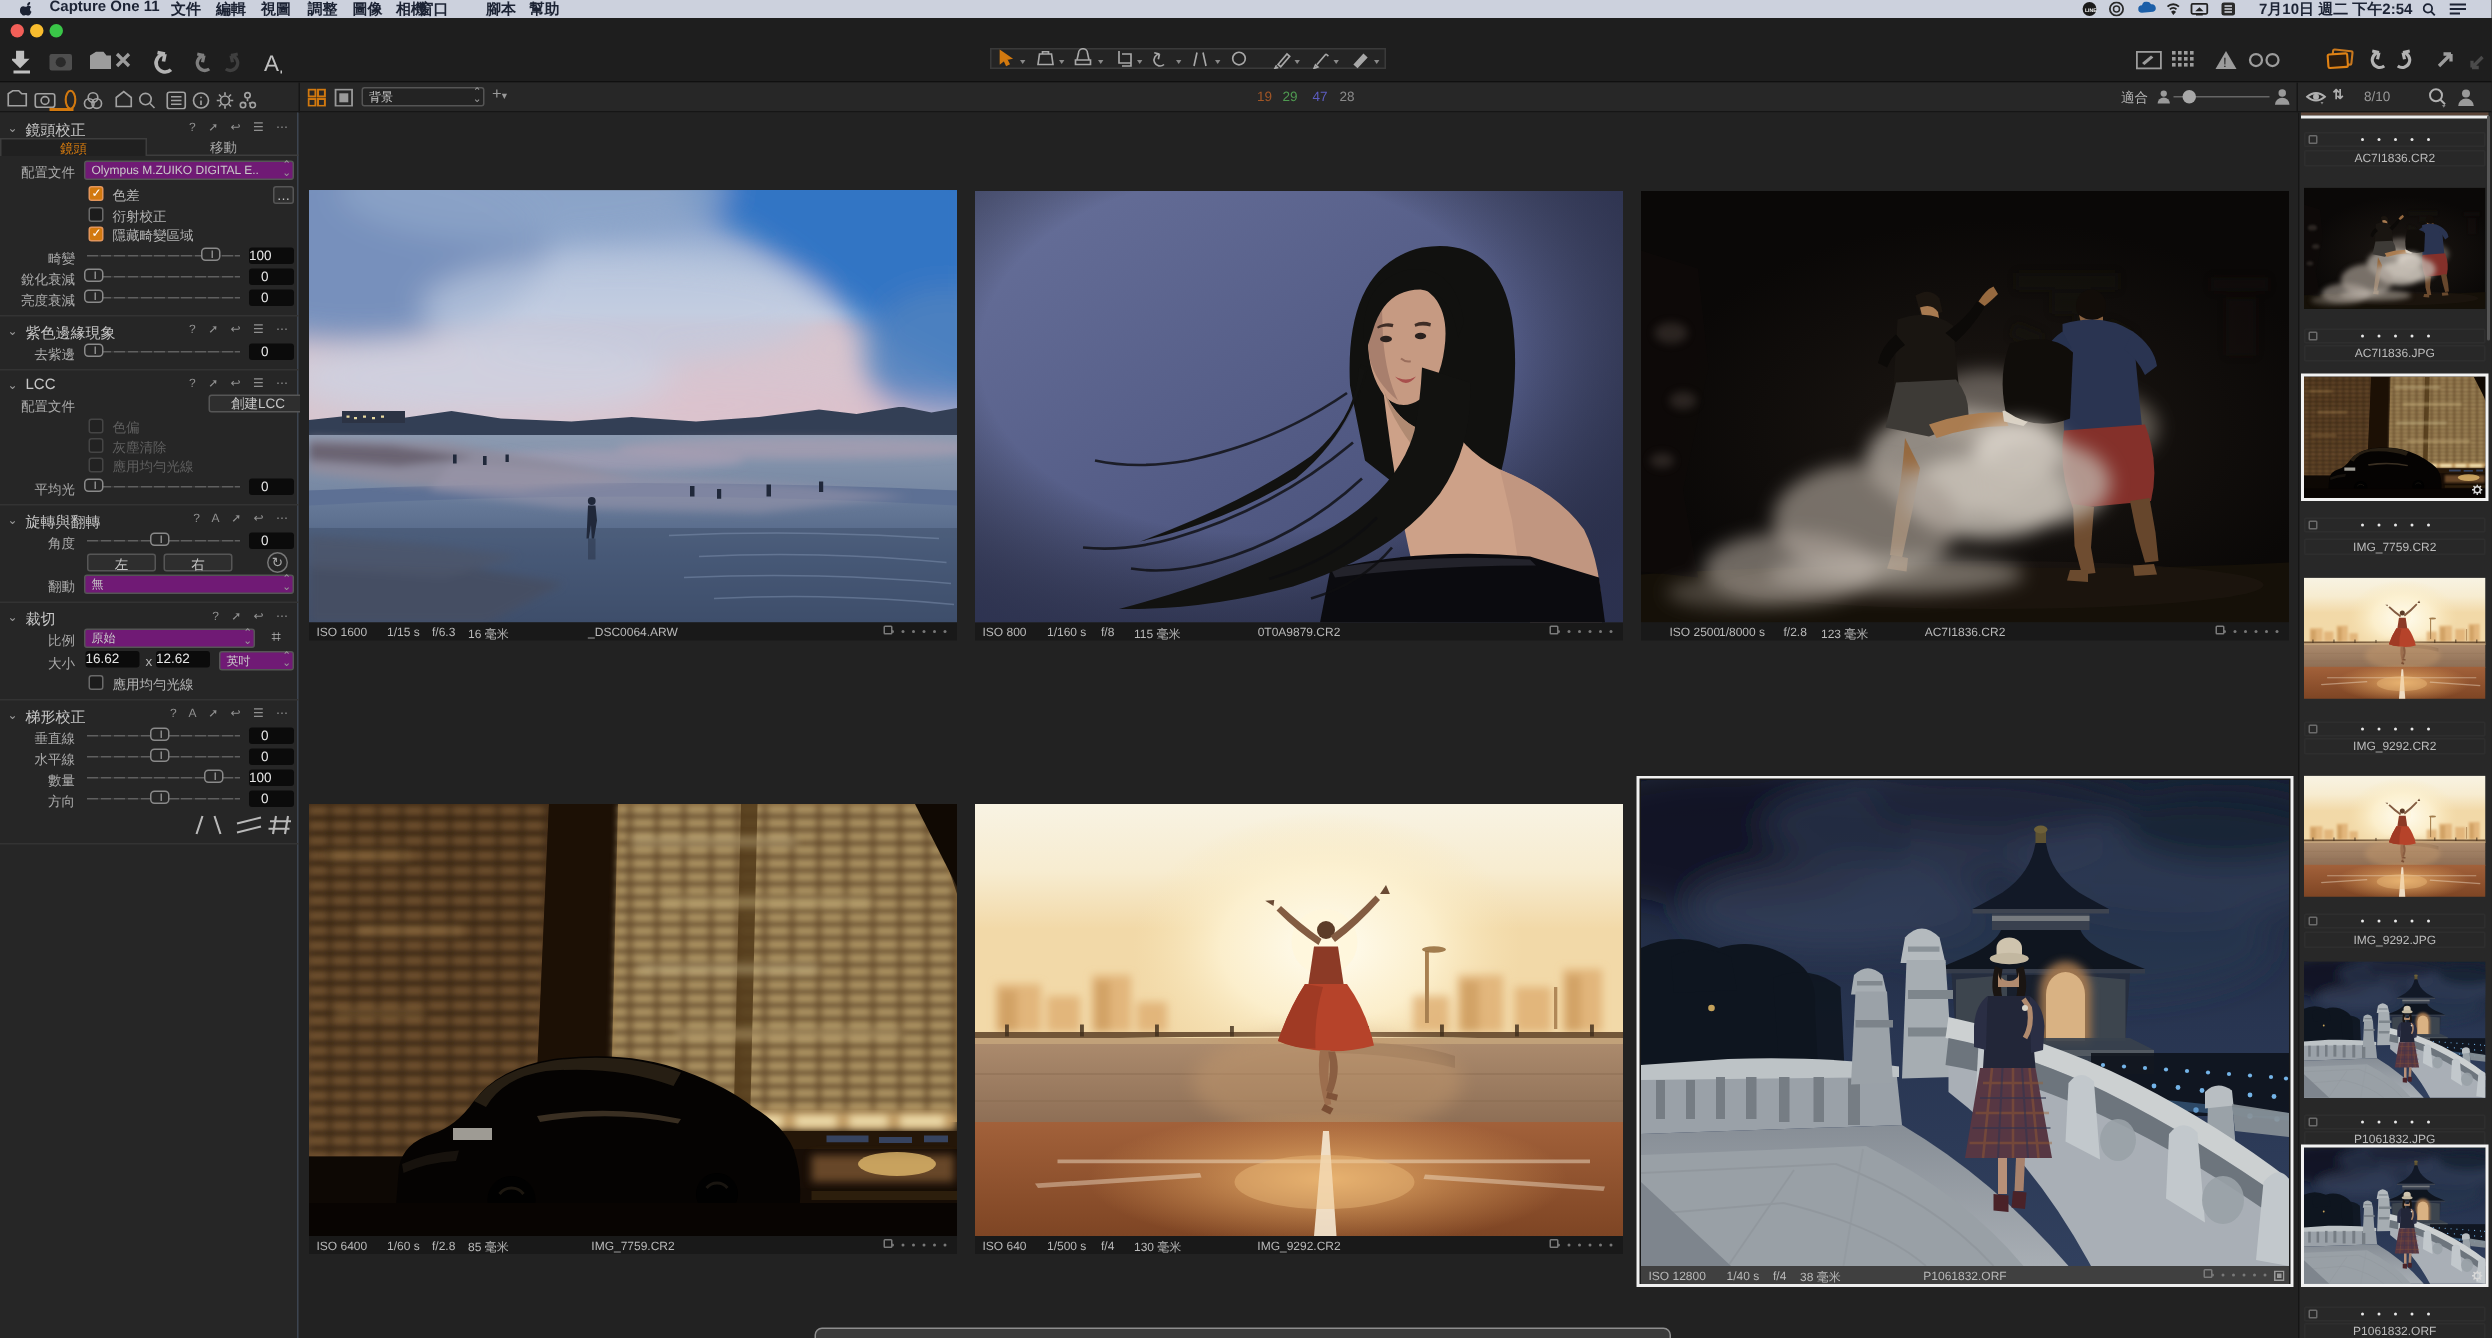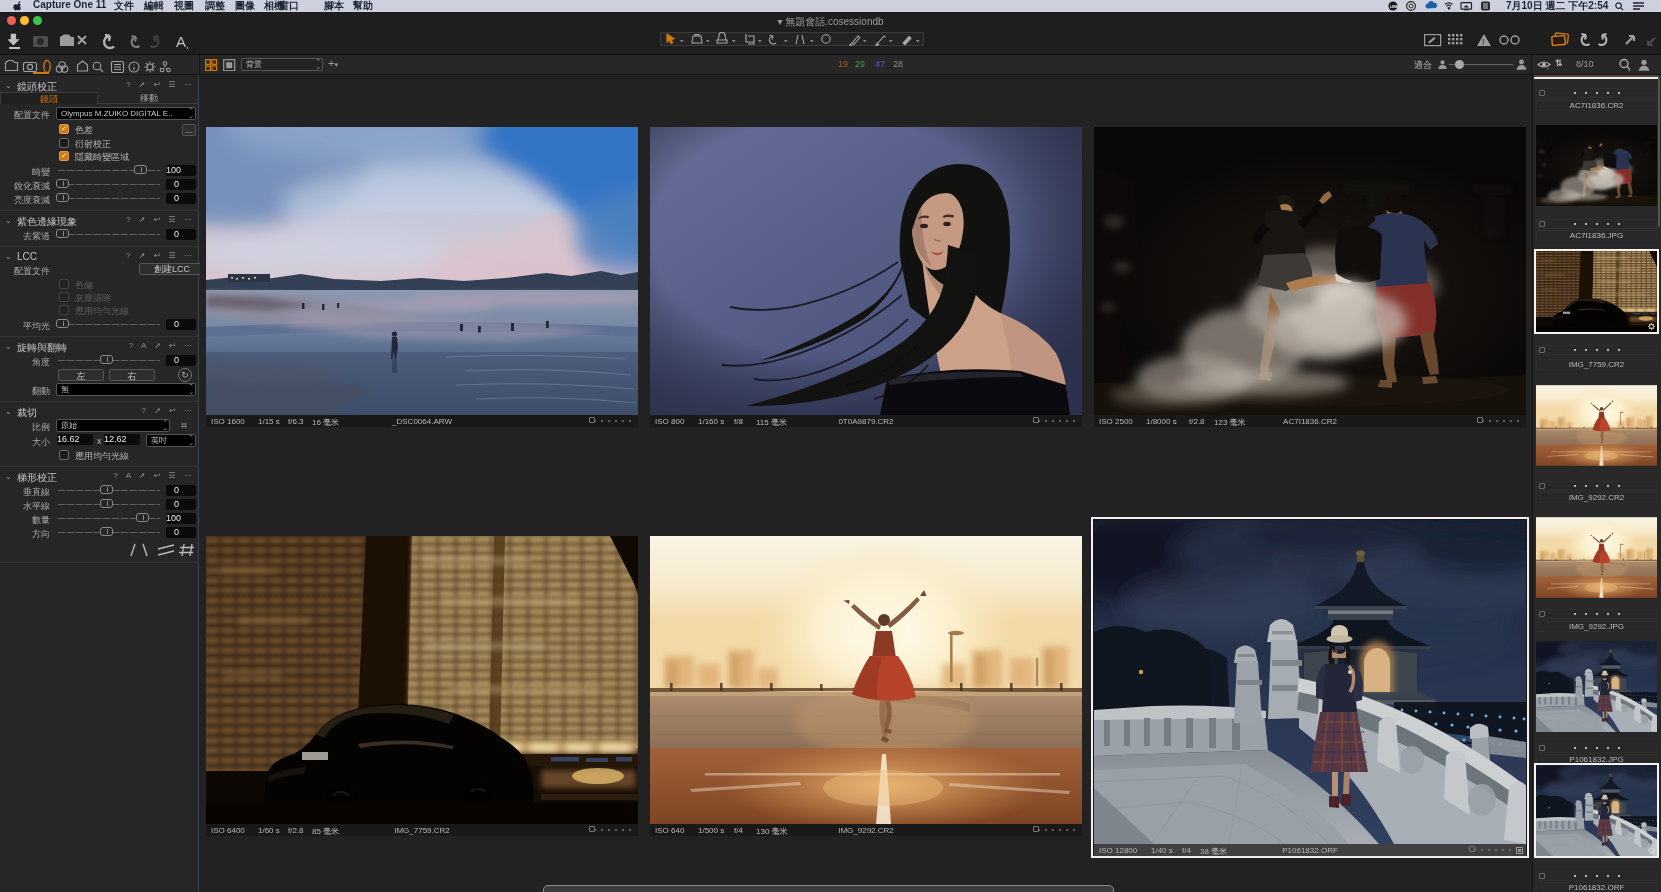--- a/index.html
+++ b/index.html
@@ -26,21 +26,21 @@
 .track{position:absolute;height:1px;background:repeating-linear-gradient(90deg,#606060 0 7px,#383838 7px 9px);}
 .thumbk{position:absolute;width:13px;height:9px;border:1px solid #8a8a8a;border-radius:3px;background:#262626;}
 .thumbk:after{content:"";position:absolute;left:50%;top:1px;width:1px;height:5px;background:#8a8a8a;}
 .valbox{position:absolute;width:30px;height:11px;background:#0b0b0b;color:#e8e8e8;font-size:9px;text-align:right;padding-right:17px;border-radius:2px;}
 .cbox{position:absolute;width:10px;height:10px;border:1px solid #6a6a6a;border-radius:2px;background:#1c1c1c;}
 .cbox.on{background:#d2790f;border-color:#e2955b;}
 .cbox.on:after{content:"✓";position:absolute;left:1px;top:-1px;font-size:8px;color:#fff;}
 .cbox.dis{border-color:#454545;background:#222;}
 .clab{position:absolute;color:#b5b5b5;font-size:9px;}
 .clab.dis{color:#5f5f5f;}
-.ddown{position:absolute;height:13px;background:#000000;border:1px solid #555;border-radius:2px;color:#c9c9c9;font-size:8px;line-height:11px;padding-left:4px;}
+.ddown{position:absolute;height:13px;background:#701a75;border:1px solid #555;border-radius:2px;color:#c9c9c9;font-size:8px;line-height:11px;padding-left:4px;}
 .ddown .st{position:absolute;right:1px;top:0px;color:#999;font-size:7px;line-height:5px;}
 .btn{position:absolute;height:12px;background:#2e2e2e;border:1px solid #565656;border-radius:2px;color:#c6c6c6;font-size:9px;text-align:center;}
 
 #browser{position:absolute;top:75px;left:200px;width:1332px;height:817px;background:#222;}
 .exif{position:absolute;height:12px;background:#191919;color:#b9b9b9;font-size:8px;}
 .exif span{position:absolute;top:2px;white-space:nowrap;}
 .exif .dots{position:absolute;top:5px;right:4px;width:40px;height:2px;}
 .exif .dots i{position:absolute;top:0;width:2px;height:2px;border-radius:50%;background:#787878;}
 .exif .cbx{position:absolute;top:2px;width:6px;height:6px;border:1px solid #7a7a7a;border-radius:1px;}
 .photo{position:absolute;}
@@ -93,21 +93,20 @@
       </svg>
   <svg class="abs" style="left:1633px;top:2px;" width="11" height="8" viewBox="0 0 11 8">
         <path d="M0,1 h11 M0,4 h11 M0,7 h7" stroke="#1c2334" stroke-width="1.3"></path>
       </svg>
 </div>
 
 <div id="titlebar">
   <div class="tl" style="left:7px;background:#f25f58;"></div>
   <div class="tl" style="left:20px;background:#f9bd2e;"></div>
   <div class="tl" style="left:33px;background:#3ac648;"></div>
-  <div id="wintitle">▾ 無題會話.cosessiondb</div>
 
   <svg class="abs" style="left:8px;top:20px;" width="180" height="20" viewBox="0 0 180 20">
     <g fill="#c0c0c0">
       <path d="M3,2 h6 v6 h4 l-7,7 -7,-7 h4 z" transform="scale(0.9)"></path>
       <rect x="1" y="15" width="11" height="2"></rect>
     </g>
     <g fill="#4e4e4e">
           <rect x="25" y="4" width="15" height="11" rx="1.5"></rect>
           <circle cx="32.5" cy="9.5" r="3.4" fill="#2a2a2a"></circle>
         </g>
@@ -971,21 +970,21 @@
           <i style="left:28px;"></i>
           <i style="left:35px;"></i>
         </div>
   </div>
   <div class="photo" style="left:894px;top:52px;width:432px;height:288px;">
         <svg viewBox="0 0 432 288">
           <use href="#art3"></use>
         </svg>
       </div>
   <div class="exif" style="left:894px;top:340px;width:432px;">
-    <span style="left:5px;">ISO 2500</span>
+    <span style="left:19px;">ISO 2500</span>
         <span style="left:52px;">1/8000 s</span>
         <span style="left:95px;">f/2.8</span>
         <span style="left:120px;">123 毫米</span>
     <span style="left:0;width:432px;text-align:center;">AC7I1836.CR2</span>
     <div class="cbx" style="left:383px;"></div>
     <div class="dots">
           <i style="left:0;"></i>
           <i style="left:7px;"></i>
           <i style="left:14px;"></i>
           <i style="left:21px;"></i>

